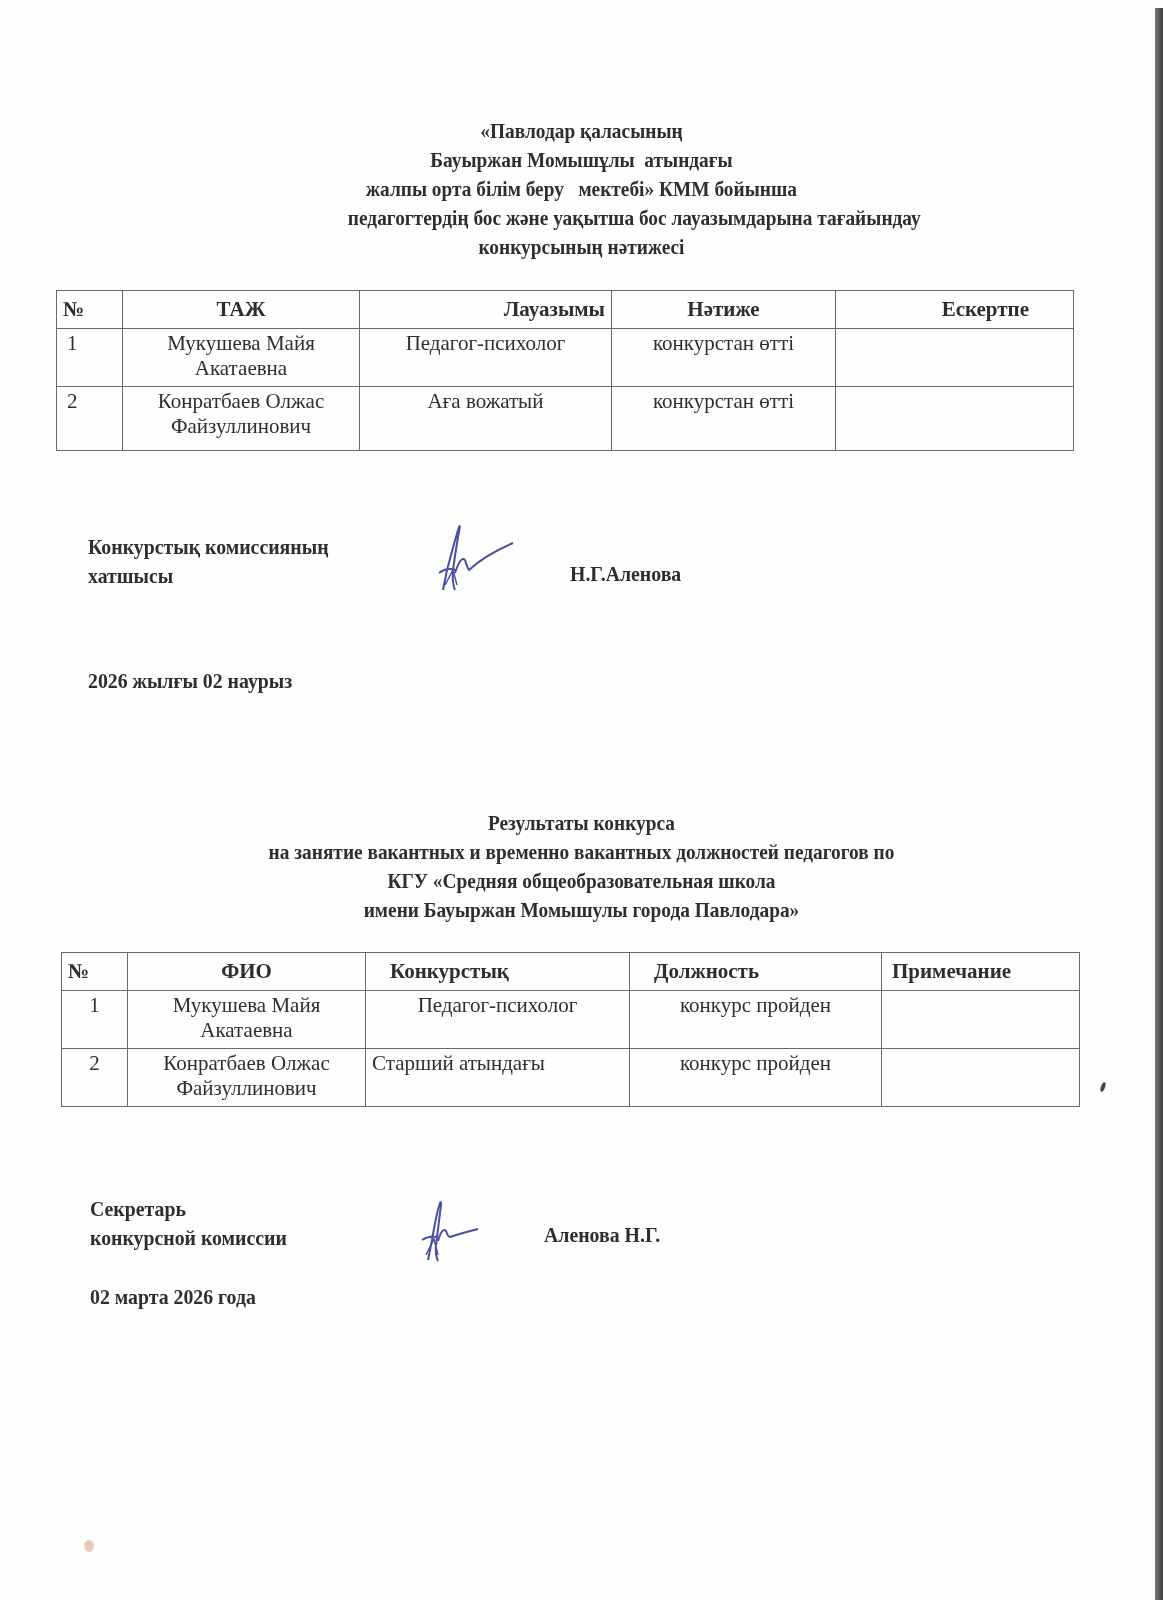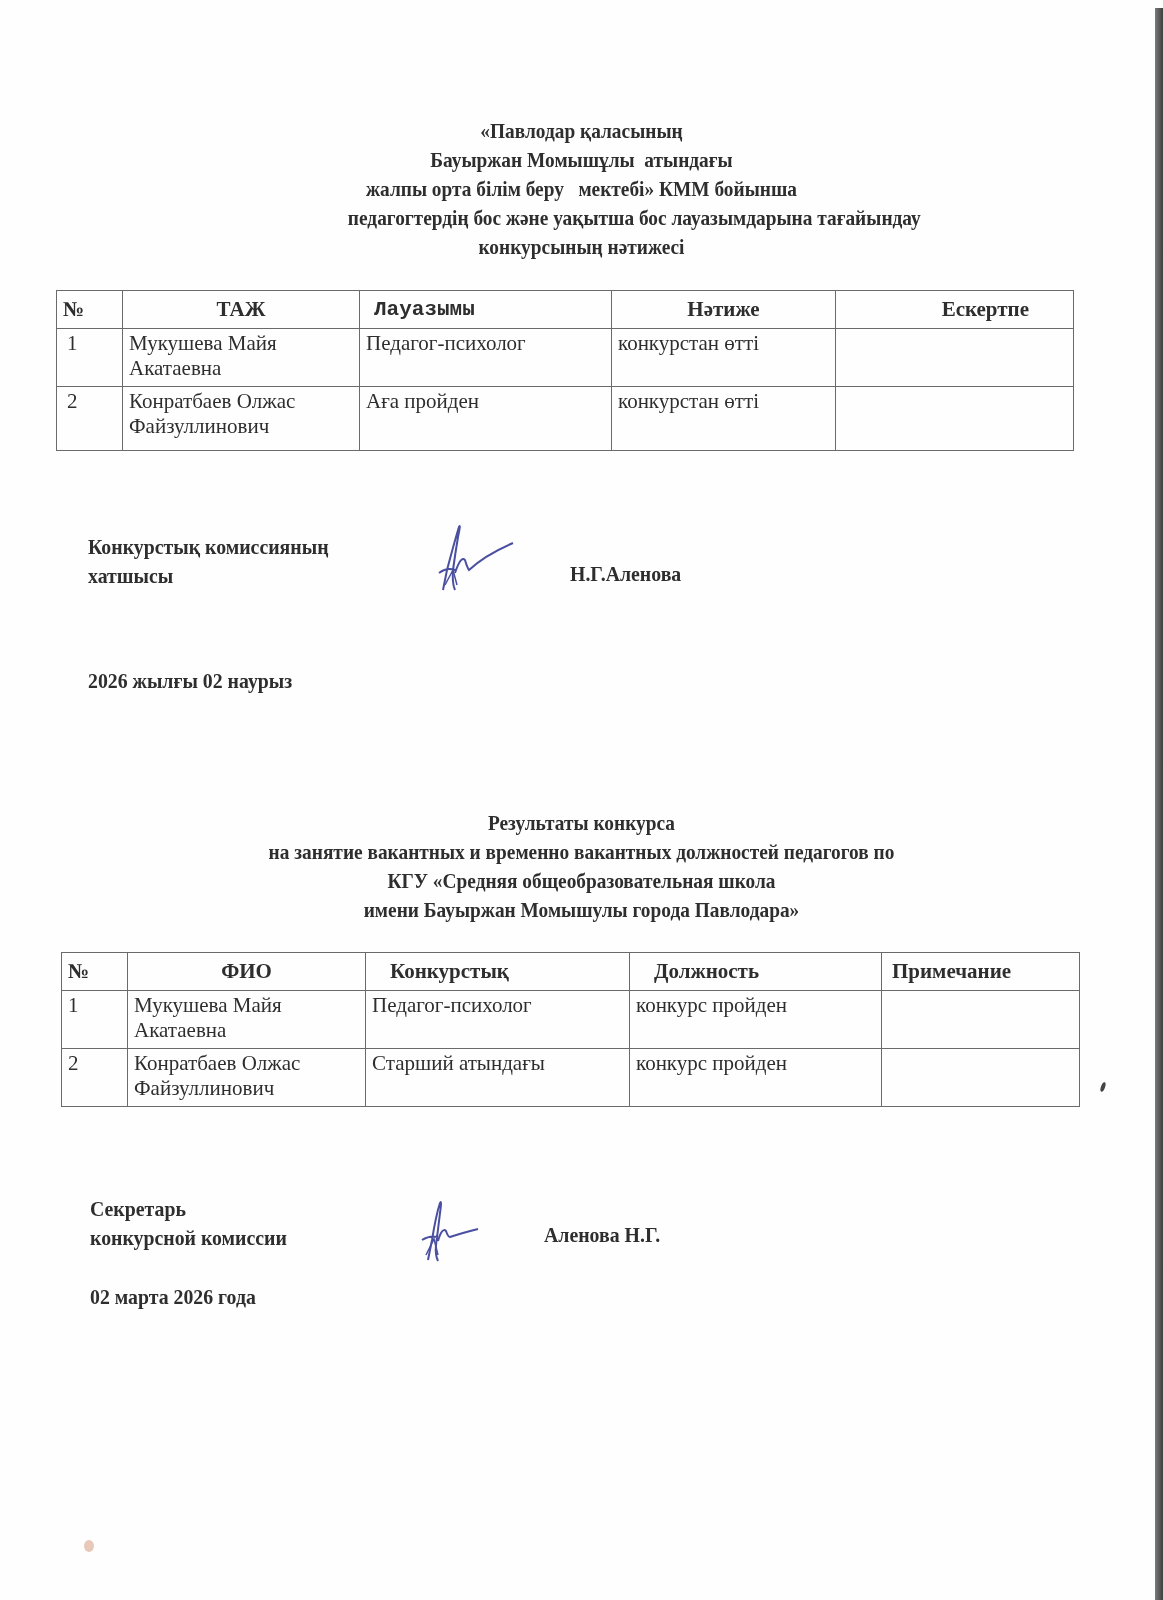--- a/index.html
+++ b/index.html
@@ -21,21 +21,21 @@
   .title div { white-space:pre; }
   table.res {
     position:absolute; border-collapse:collapse; table-layout:fixed;
     font-size:21px;
   }
   table.res td, table.res th {
     border:1px solid #6a6a6a; vertical-align:top; padding:2px 6px 0 6px;
     line-height:25px;
   }
   table.res th { font-weight:bold; height:37px; vertical-align:middle; padding-top:0; }
-  table.res td.c { }
+  table.res td.c { text-align:center; }
   table.res td.n { text-align:left; padding-left:10px; }
   .sig-block {
     position:absolute; font-weight:bold; font-size:22px; line-height:29px;
     transform:scaleX(0.9); transform-origin:left;
   }
   .sig-name {
     position:absolute; font-weight:bold; font-size:22px;
     transform:scaleX(0.9); transform-origin:left;
   }
   .date {
@@ -63,35 +63,35 @@
     <col style="width:66px">
       <col style="width:237px">
       <col style="width:252px">
       <col style="width:224px">
       <col style="width:238px">
   </colgroup>
   <tbody>
       <tr>
     <th style="text-align:left;">№</th>
     <th style="text-align:center;">ТАЖ</th>
-    <th style="text-align:left; padding-left:14px;font-family:Liberation Mono, monospace;">Лауазымы</th>
+    <th style="text-align:right; padding-left:14px;">Лауазымы</th>
     <th style="text-align:center;">Нәтиже</th>
     <th style="text-align:right; padding-right:44px;">Ескертпе</th>
   </tr>
   <tr style="height:58px;">
     <td class="n">1</td>
     <td class="c">Мукушева Майя Акатаевна</td>
     <td class="c">Педагог-психолог</td>
     <td class="c">конкурстан өтті</td>
     <td></td>
   </tr>
   <tr style="height:64px;">
     <td class="n">2</td>
     <td class="c">Конратбаев Олжас Файзуллинович</td>
-    <td class="c">Аға пройден</td>
+    <td class="c">Аға вожатый</td>
     <td class="c">конкурстан өтті</td>
     <td></td>
   </tr>
 </tbody>
   </table>
 
 <div class="sig-block" style="left:88px; top:532px;">
   <div>Конкурстық комиссияның</div>
   <div>хатшысы</div>
 </div>

